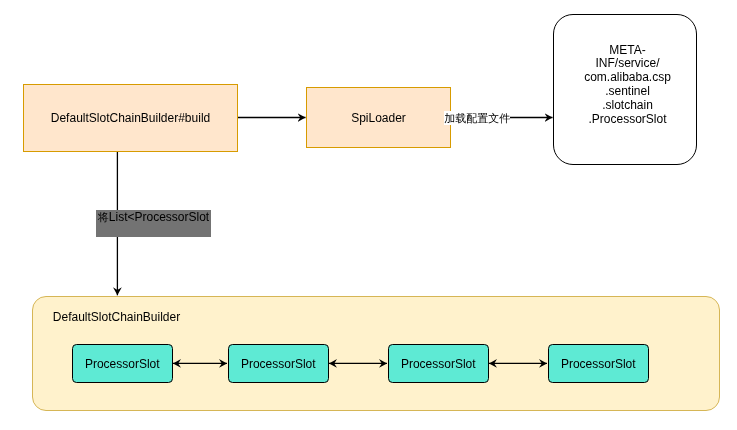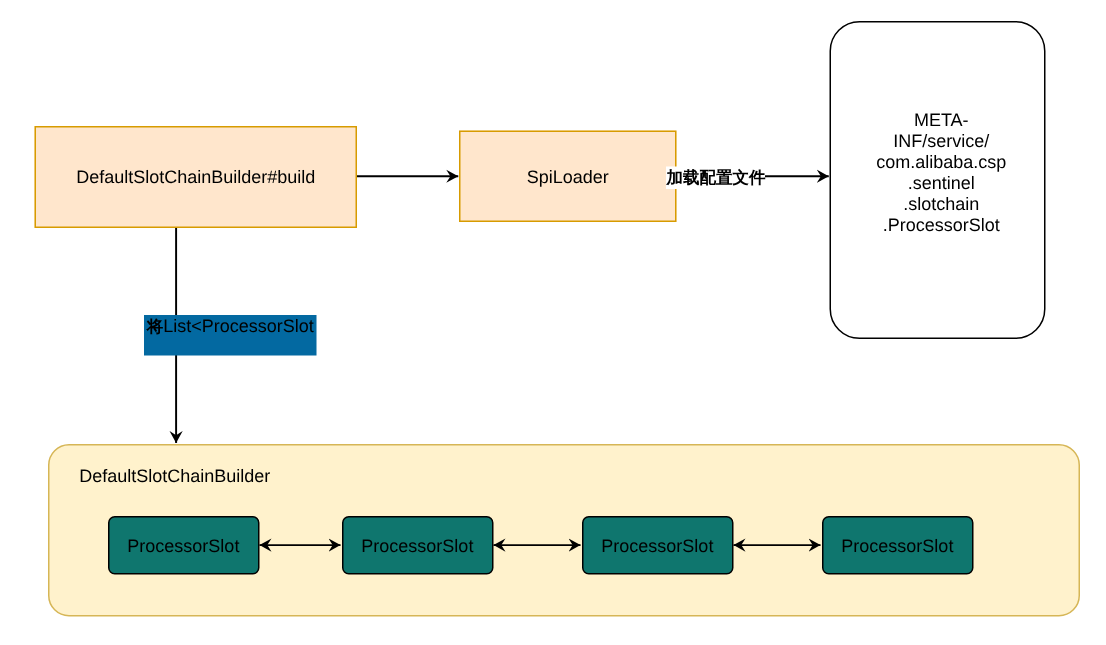--- a/index.html
+++ b/index.html
@@ -4,23 +4,23 @@
 <style>
   html,body{margin:0;padding:0;background:#ffffff;}
   body{width:737px;height:430px;position:relative;overflow:hidden;
        font-family:"Liberation Sans",sans-serif;color:#000;font-size:12px;}
   .canvas{position:absolute;left:0;top:0;width:737px;height:430px;background:#ffffff;}
   .node{position:absolute;box-sizing:border-box;display:flex;align-items:center;
         justify-content:center;text-align:center;}
   .proc-box{background:#ffe6cc;border:1px solid #d79b00;}
   .round-box{background:#ffffff;border:1px solid #000000;border-radius:20px;}
   .container-box{background:#fff2cc;border:1px solid #d6b656;border-radius:14px;}
-  .slot{background:#0f766e;border:1px solid #000000;border-radius:4.5px;}
+  .slot{background:#5eead4;border:1px solid #000000;border-radius:4.5px;}
   .lbl{position:absolute;text-align:center;line-height:14px;white-space:nowrap;}
-  .cjk{font-size:11px;font-weight:bold;}
+  .cjk{font-size:11px;}
   svg.edges{position:absolute;left:0;top:0;width:737px;height:430px;overflow:visible;}
   .layer{position:absolute;left:0;top:0;width:737px;height:430px;}
   #l-edges-back{z-index:1}
   #l-boxes{z-index:2}
   #l-edges-front{z-index:3}
   #l-slots{z-index:4}
   #l-labels{z-index:5}
 </style>
 </head>
 <body>
@@ -52,21 +52,21 @@
   <div class="layer" id="l-boxes">
 
     <div class="node proc-box" style="left:23px;top:84px;width:215px;height:67.5px;">
         <span>DefaultSlotChainBuilder#build</span>
       </div>
 
     <div class="node proc-box" style="left:306px;top:87px;width:145px;height:61.4px;text-align:right;">
         <span>SpiLoader</span>
       </div>
 
-    <div class="node round-box" style="left:553px;top:14px;width:144px;height:212px;text-align:center;">
+    <div class="node round-box" style="left:553px;top:14px;width:144px;height:151px;text-align:center;">
         <span style="line-height:13.9px;white-space:pre-line;display:block;margin-top:-8.5px;margin-left:5px">META-
 INF/service/
 com.alibaba.csp
 .sentinel
 .slotchain
 .ProcessorSlot</span>
       </div>
 
     <div class="node container-box" style="left:32px;top:296px;width:687.5px;height:114.5px;"></div>
 
@@ -100,19 +100,19 @@
         <span>ProcessorSlot</span>
       </div>
   </div>
 
   <div class="layer" id="l-labels">
 
     <div class="lbl" style="left:52.8px;top:309.8px;text-align:left">DefaultSlotChainBuilder</div>
 
     <div class="lbl" style="left:444.3px;top:111.3px;background:#ffffff"><span class="cjk">加载配置文件</span></div>
 
-    <div class="lbl" style="left:96px;top:210.3px;width:115px;height:27px;line-height:14px;background:#0369a1">
+    <div class="lbl" style="left:96px;top:210.3px;width:115px;height:27px;line-height:14px;background:#737373">
         <div><span class="cjk">将</span>List&lt;ProcessorSlot</div>
       </div>
 
   </div>
 
 </div>
 
 </body></html>

